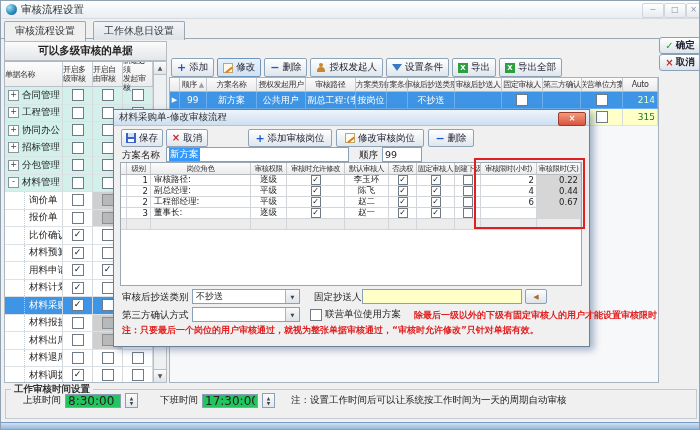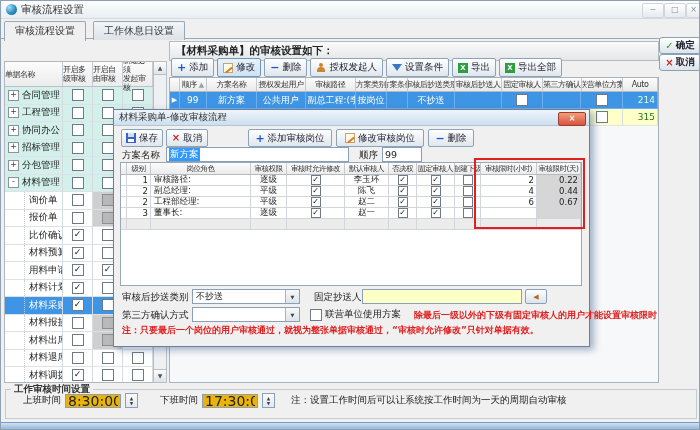--- a/index.html
+++ b/index.html
@@ -51,21 +51,21 @@
   .rowind{font-size:7px;color:#222;}
   .grow.sel .rowind{color:#fff;}
   
   .okbtn{position:absolute;left:658px;width:40px;height:15px;border:1px solid #8aa0b4;border-radius:3px;background:linear-gradient(#ffffff,#dde4ea);display:flex;align-items:center;justify-content:center;gap:2px;font-size:9.5px;font-weight:bold;color:#223;}
   .i-check{color:#2aa02a;font-weight:bold;font-size:10px;line-height:10px;}
   .i-x{color:#cc2222;font-weight:bold;font-size:10px;line-height:10px;}
   
   .groupbox{position:absolute;left:4px;top:388px;width:692px;height:30px;border:1px solid #c2cad2;box-sizing:border-box;}
   .gblabel{position:absolute;left:10px;top:382px;background:#f0f0f0;padding:0 3px;font-size:9.5px;font-weight:bold;color:#333;}
   .brow{position:absolute;top:392px;display:flex;align-items:center;gap:4px;font-size:9.5px;}
-  .tin{border:1px solid #8aa0b8;background:#eab308;height:14px;font-size:14px;padding:0 2px;box-sizing:border-box;font-family:inherit;color:#222;}
+  .tin{border:1px solid #8aa0b8;background:#22c55e;height:14px;font-size:12px;padding:0 2px;box-sizing:border-box;font-family:inherit;color:#222;}
   .spin{width:13px;height:15px;border:1px solid #8aa0b8;background:linear-gradient(#fbfbfb,#e2e8ee);display:flex;flex-direction:column;align-items:center;justify-content:center;font-size:4.5px;line-height:5px;color:#444;box-sizing:border-box;}
   .bluebar{position:absolute;left:0;top:421px;width:100%;height:8px;background:linear-gradient(#cfe0f2,#8fb2d8);border-top:1px solid #7a9cc4;box-sizing:border-box;}
   
   .dialog{position:absolute;left:112px;top:108px;width:477px;height:238px;background:#f0f0f0;border:1px solid #6e8091;box-shadow:4px 3px 7px rgba(60,90,140,.45);z-index:50;box-sizing:border-box;}
   .dtitle{position:absolute;left:0;top:0;width:100%;height:16px;background:linear-gradient(#eef4fb,#cddff0);border-bottom:1px solid #b4c4d4;display:flex;align-items:center;padding-left:5px;box-sizing:border-box;font-size:9.5px;color:#333;}
   .dclose{position:absolute;right:3px;top:2px;width:26px;height:12px;border:1px solid #9c3b30;border-radius:2px;background:linear-gradient(#f29d7a,#d9533f);color:#fff;font-size:8px;line-height:11px;text-align:center;font-weight:bold;}
   .dbtn{position:absolute;height:18px;display:inline-flex;align-items:center;justify-content:center;gap:3px;border:1px solid #8da4b8;border-radius:2px;background:linear-gradient(#ffffff,#dfe6ec);font-size:9.5px;color:#223;box-sizing:border-box;}
   .dlabel{position:absolute;font-size:9.5px;color:#222;}
   .dinput{position:absolute;height:15px;border:1px solid #8aa0b8;background:#fff;box-sizing:border-box;font-size:9.5px;display:flex;align-items:center;padding-left:2px;overflow:hidden;}
   .selection{background:#3399ff;color:#fff;padding:0 1px;}
@@ -109,20 +109,21 @@
   </div>
   <div class="winctl" style="left:641px;">─</div>
   <div class="winctl" style="left:663px;">□</div>
   <div class="winctl" style="left:685px;width:13px;">×</div>
 
   <div class="tabstrip">
     <div class="tab active" style="left:3px;">审核流程设置</div>
     <div class="tab" style="left:92px;">工作休息日设置</div>
   </div>
 
+  <div class="band" style="left:3px;top:40px;width:163px;justify-content:center;">可以多级审核的单据</div>
   <div class="lpanel">
     <div class="lheadrow">
         <div class="lh" style="width: 58px;">
           <div>单据名称</div>
         </div>
         <div class="lh" style="width: 30px;">
           <div>开启多</div>
           <div>级审核</div>
         </div>
         <div class="lh" style="width: 30px;">
@@ -390,21 +391,20 @@
             <span class="cb"></span>
           </div>
         </div>
       </div>
   </div>
   <div class="vscroll">
     <div class="sarrow" style="top:0;">▲</div>
     <div class="sarrow" style="bottom:0;border-top:1px solid #b6bec6;border-bottom:none;">▼</div>
   </div>
 
-  <div class="band" style="left:168px;top:40px;width:490px;padding-left:6px;">【材料采购单】的审核设置如下：</div>
   <div class="toolbar">
       <div class="tbtn">
         <span class="i-plus"></span>
         <span>添加</span>
       </div>
       <div class="tbtn pressed">
         <span class="i-pencil"></span>
         <span>修改</span>
       </div>
       <div class="tbtn">

